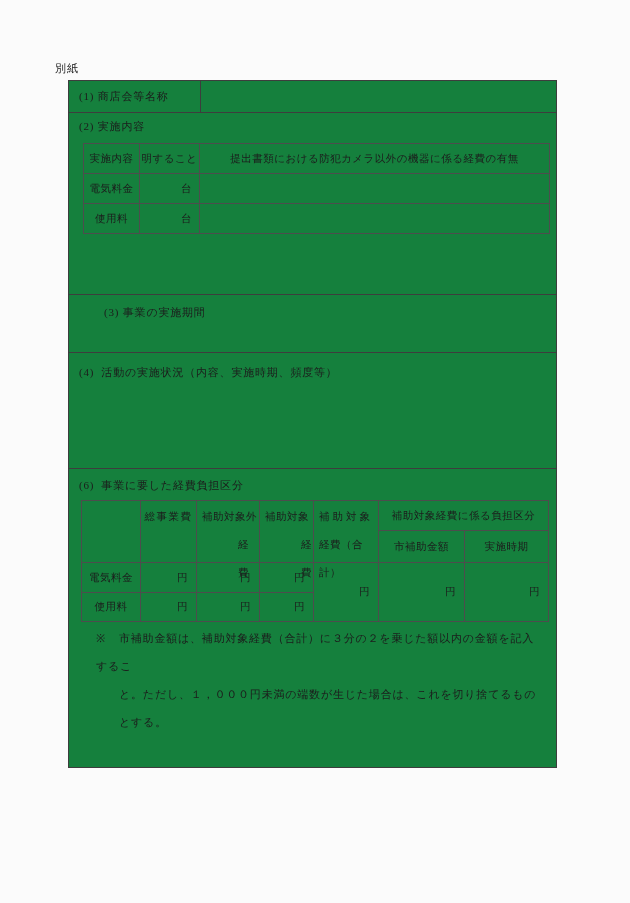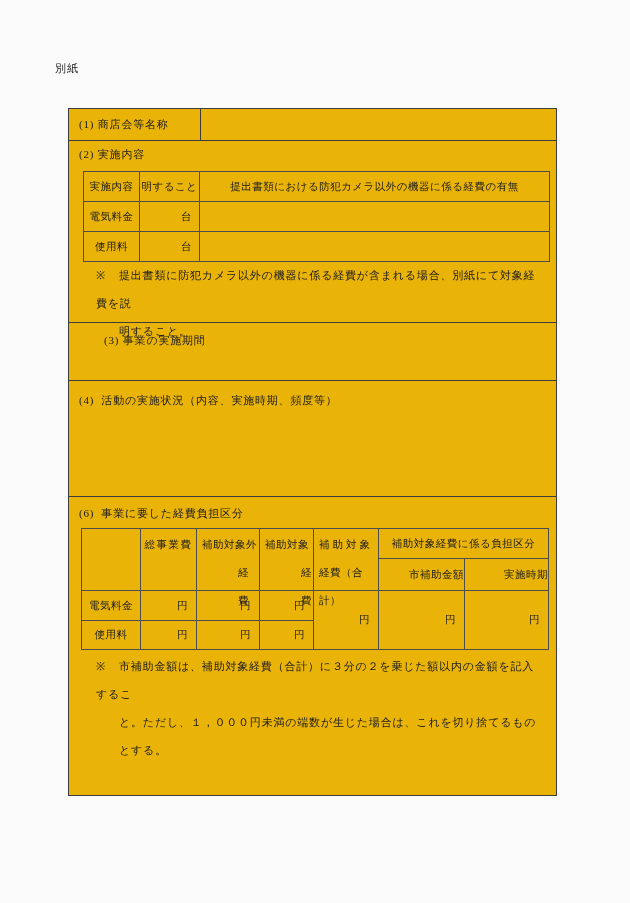--- a/index.html
+++ b/index.html
@@ -16,27 +16,27 @@
   }
   .sheet-label {
     position: absolute;
     left: 55px;
     top: 61px;
     letter-spacing: 1px;
   }
   .outer {
     position: absolute;
     left: 68px;
-    top: 108px;
+    top: 80px;
     width: 489px;
     height: 688px;
     border: 1px solid #3d3d3d;
     display: flex;
     flex-direction: column;
-    background: #eab308;
+    background: #15803d;
   }
   .sec { position: relative; border-top: 1px solid #3d3d3d; }
   .sec.first { border-top: none; }
   .sec-label {
     position: absolute;
     left: 10px;
     white-space: pre-wrap;
     letter-spacing: 0.8px;
   }
   
@@ -71,21 +71,21 @@
     color: #1c1c1c;
   }
   td { border: 1px solid #4d4d4d; padding: 0; vertical-align: middle; }
   td.center { text-align: center; }
   td.right  { text-align: right; padding-right: 8px; }
   td.right7 { text-align: right; padding-right: 7px; }
   .t2 { left: 14px; top: 30px; width: 466px; border-radius: 16px; }
   .t2 td { height: 30px; }
   .t6 { left: 12px; top: 31px; width: 467px; }
   .t6 .h1 td { height: 30px; }
-  .t6 .h2 td { height: 32px; text-align: right; }
+  .t6 .h2 td { height: 32px; }
   .t6 .d1 td { height: 30px; }
   .t6 .d2 td { height: 29px; }
   .hcell {
     vertical-align: top;
     padding-top: 2px;
   }
   .hcell .hline {
     height: 28px;
     line-height: 28px;
   }
@@ -143,22 +143,20 @@
         </tr>
         <tr>
           <td class="center">使用料</td>
           <td class="right7">台</td>
           <td></td>
         </tr>
       </tbody>
         </table>
 
       <div class="note">
-        <div class="note-l1"><span class="marker">※</span><span>提出書類に防犯カメラ以外の機器に係る経費が含まれる場合、別紙にて対象経費を説</span></div>
-        <div class="note-l2">明すること。</div>
       </div>
     </div>
 
     <div class="sec sec3">
       <div class="sec-label">(3) 事業の実施期間</div>
     </div>
 
     <div class="sec sec4">
       <div class="sec-label">(4)  活動の実施状況（内容、実施時期、頻度等）</div>
     </div>

